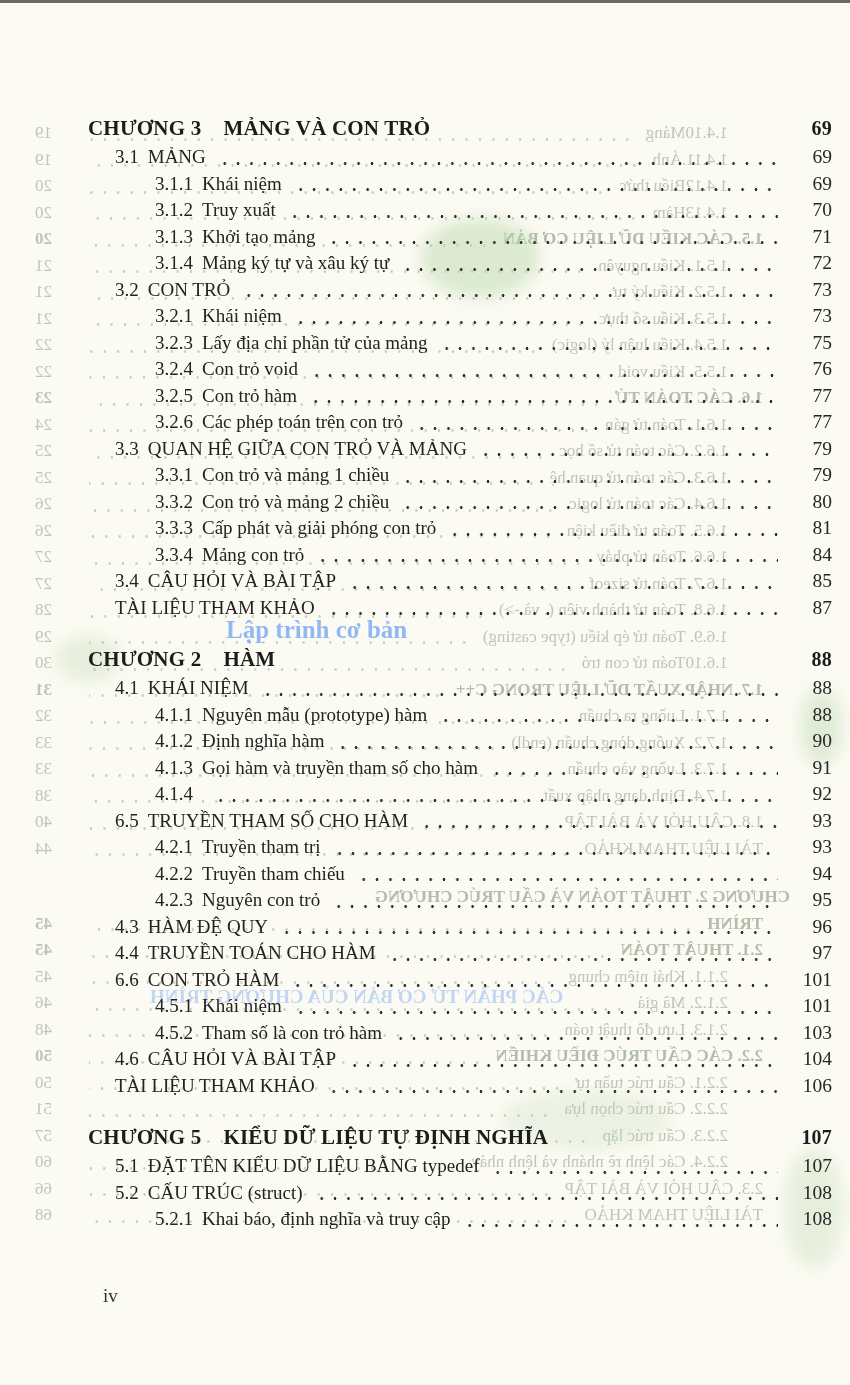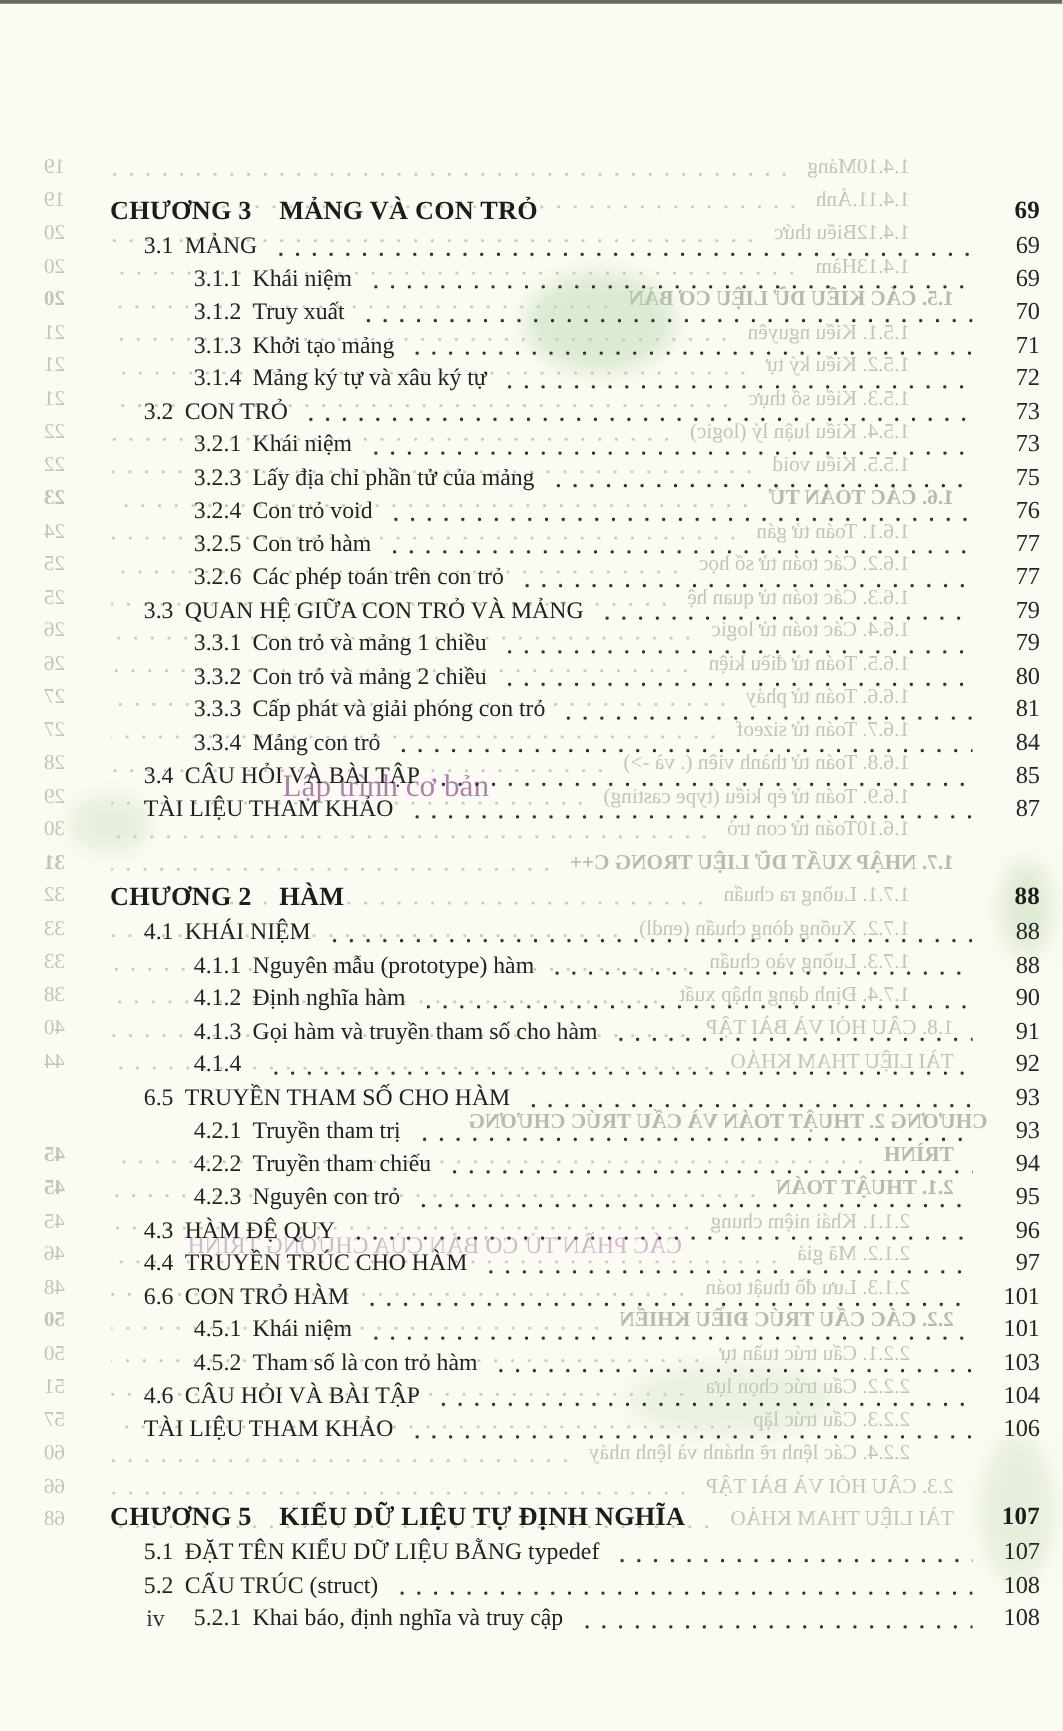--- a/index.html
+++ b/index.html
@@ -12,21 +12,21 @@
   .page::before{
     content:"";position:absolute;left:0;top:0;width:100%;height:3px;
     background:rgba(70,70,60,0.8);
   }
   
   .toc{position:absolute;left:88px;top:112px;width:744px;}
   .chapter{margin-top:22px;}
   .chapter:first-child{margin-top:0;}
   .chapter-heading{
     display:flex;align-items:flex-start;height:32px;line-height:32px;
-    font-weight:bold;font-size:21px;letter-spacing:0.2px;color:#1c1c1c;margin-top:40px;
+    font-weight:bold;font-size:21px;letter-spacing:0.2px;color:#1c1c1c;
   }
   .ch-label{margin-right:22px;white-space:nowrap;}
   .ch-title{white-space:nowrap;}
   .sp{flex:1;}
   .ch-page{min-width:46px;text-align:right;font-size:20px;}
   .row{display:flex;align-items:baseline;height:26.5px;line-height:26.5px;font-size:19px;}
   .row .num{margin-right:9px;white-space:nowrap;}
   .row .ttl{white-space:nowrap;}
   .lvl1{padding-left:27px;}
   .lvl2{padding-left:67px;}
@@ -48,24 +48,24 @@
   .bleed .row.gap{margin-top:22px;}
   .bleed .lvl1{padding-left:27px;}
   .bleed .lvl2{padding-left:62px;}
   .bleed .leader{
     background-image:radial-gradient(circle,#c6cdbf 1.05px,rgba(0,0,0,0) 1.5px);
     margin-bottom:5px;
   }
   .bleed .pg{font-size:17px;color:#bfc6b8;}
   
   .stain{position:absolute;border-radius:50%;filter:blur(8px);pointer-events:none;}
-  .wm{position:absolute;color:#701a75;filter:blur(0.6px);white-space:nowrap;pointer-events:none;}
+  .wm{position:absolute;color:#3b82f6;filter:blur(0.6px);white-space:nowrap;pointer-events:none;font-weight:bold;}
   .wm.mirror{transform:scaleX(-1);}
   
-  .folio{position:absolute;left:117px;top:1285px;font-size:19px;color:#333;}
+  .folio{position:absolute;left:103px;top:1285px;font-size:19px;color:#333;}
 </style>
 </head>
 <body>
 
 <div class="page">
 
   <div class="bleed">
       <div class="row lvl2">
     <span class="num" style="margin-right: 0px;"></span>
     <span class="ttl">1.4.10Mảng</span>
@@ -502,21 +502,21 @@
     <span class="pg">95</span>
   </div>
         <div class="row lvl1">
     <span class="num">4.3</span>
     <span class="ttl">HÀM ĐỆ QUY</span>
     <span class="leader"></span>
     <span class="pg">96</span>
   </div>
         <div class="row lvl1">
     <span class="num">4.4</span>
-    <span class="ttl">TRUYỀN TRÚC CHO HÀM</span>
+    <span class="ttl">TRUYỀN TOÁN CHO HÀM</span>
     <span class="leader"></span>
     <span class="pg">97</span>
   </div>
         <div class="row lvl1">
     <span class="num">6.6</span>
     <span class="ttl">CON TRỎ HÀM</span>
     <span class="leader"></span>
     <span class="pg">101</span>
   </div>
         <div class="row lvl2">

